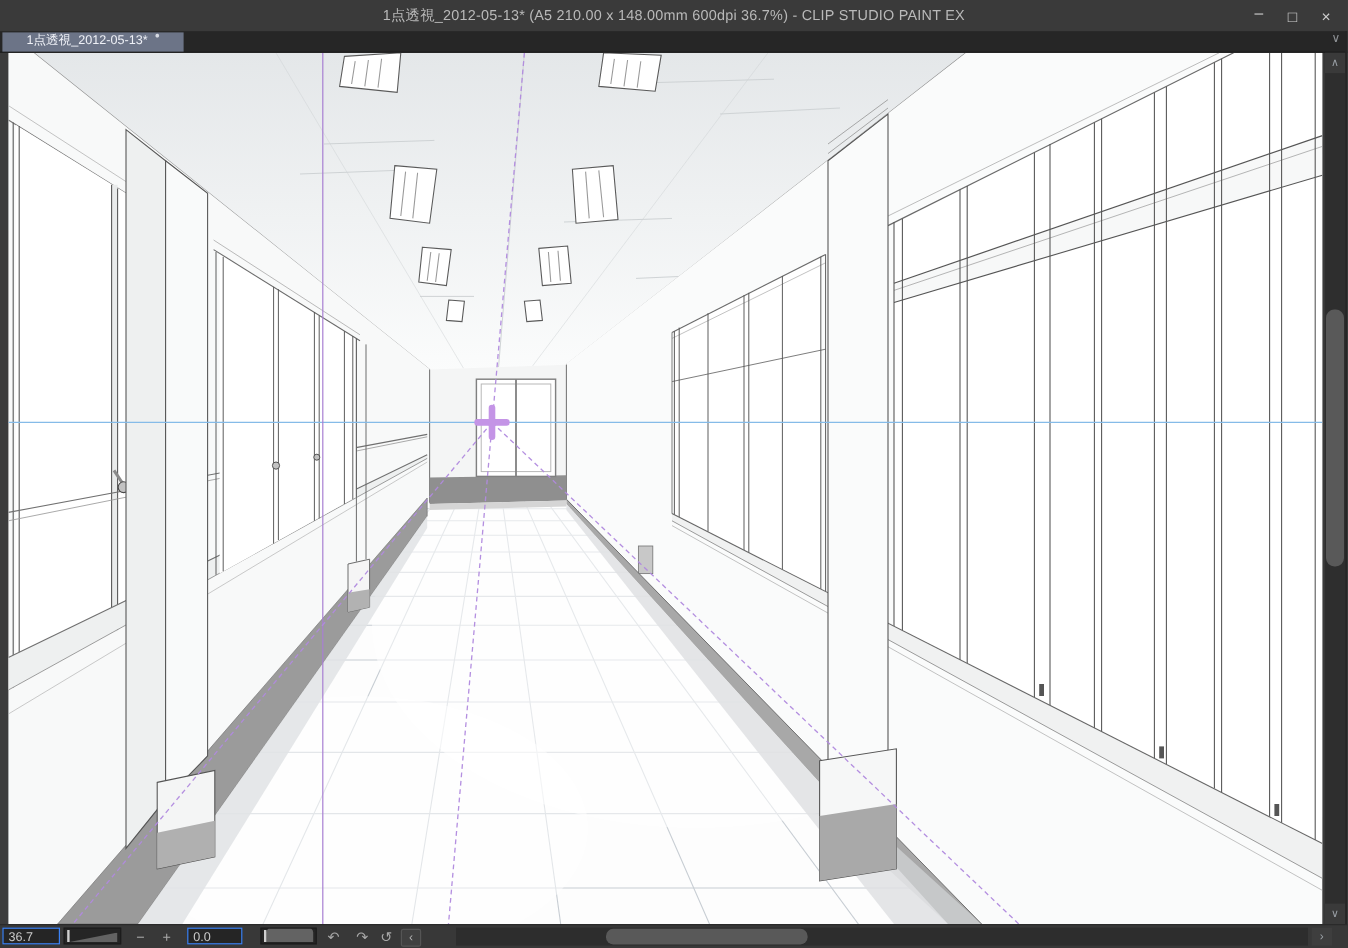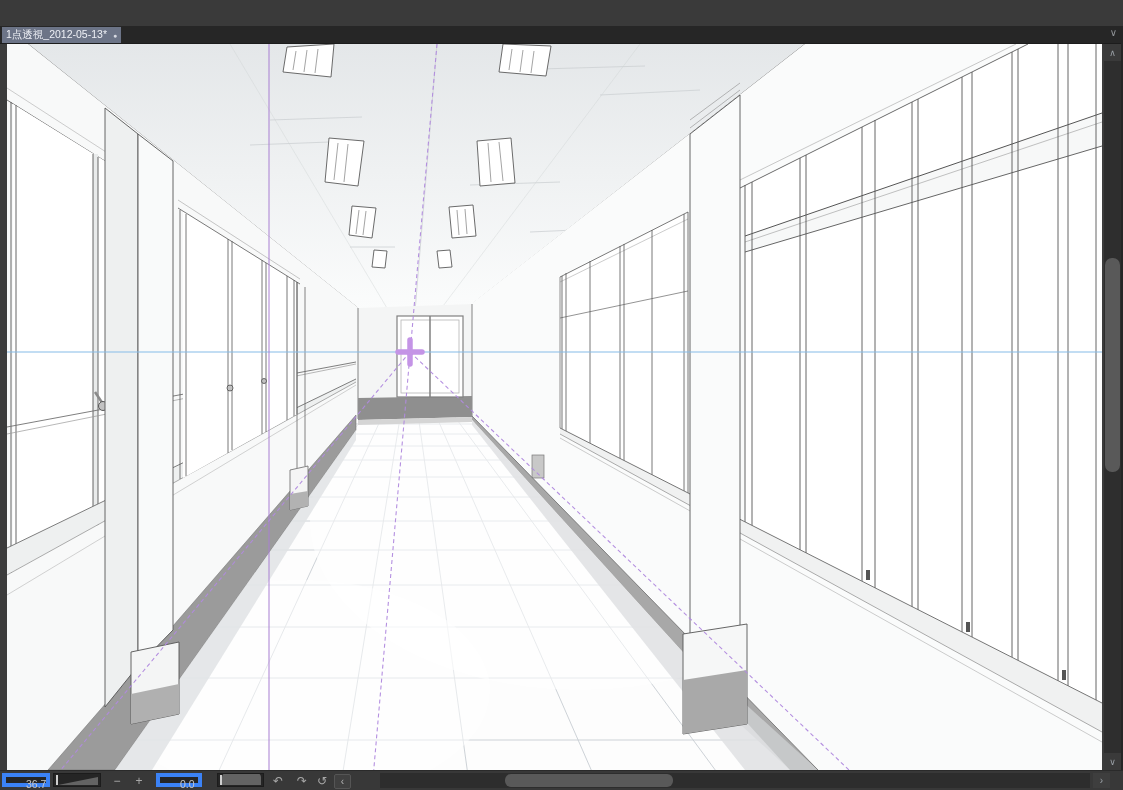--- a/index.html
+++ b/index.html
@@ -9,36 +9,36 @@
   #titlebar{position:absolute;left:0;top:0;width:1123px;height:26px;background:#3a3a3a;
             display:flex;align-items:center;justify-content:center;}
   #title-text{color:#b9b9b9;font-size:12px;letter-spacing:.2px;}
   .winbtns{position:absolute;right:6px;top:0;height:26px;display:flex;align-items:center;gap:4px;}
   .winbtn{width:24px;height:22px;display:flex;align-items:center;justify-content:center;
           color:#cfcfcf;font-size:13px;cursor:default;}
   .winbtn.min span{position:relative;top:-3px;}
   
   #tabbar{position:absolute;left:0;top:26px;width:1123px;height:17px;background:#262626;border-bottom:1px solid #1c1c1c;}
   #doc-tab{position:absolute;left:2px;top:1px;height:16px;background:#6c7487;color:#eef0f6;
-           font-size:10.5px;display:flex;align-items:center;padding:0 4px;gap:6px;}
+           font-size:10.5px;display:flex;padding:0 20px;gap:6px;}
   #doc-tab .dot{font-size:7px;color:#d7dae2;}
   #tab-chevron{position:absolute;right:6px;top:1px;color:#8f9296;font-size:10px;}
   
   #canvas-wrap{position:absolute;left:0;top:44px;width:1104px;height:726px;}
   svg{display:block;}
   
   #vscroll{position:absolute;right:2px;top:44px;width:17px;height:726px;background:#2e2e2e;}
   .scroll-arrow{position:absolute;left:0;width:17px;height:17px;display:flex;align-items:center;
                 justify-content:center;color:#9aa0a6;font-size:9px;background:#3a3a3a;}
   #vthumb{position:absolute;left:1px;top:214px;width:15px;height:214px;background:#595959;border-radius:7px;}
   #rightedge{position:absolute;right:0;top:26px;width:2px;height:764px;background:#262626;}
   
   #statusbar{position:absolute;left:0;top:770px;width:1123px;height:20px;background:#383838;border-top:1px solid #2a2a2a;}
-  .inset{position:absolute;top:2px;height:14px;background:#252525;border:4px solid #3b82f6;
-         color:#c9c9c9;font-size:10.5px;line-height:14px;padding-left:20px;box-sizing:border-box;}
+  .inset{position:absolute;top:2px;height:14px;background:#252525;border:1px solid #3b82f6;
+         color:#c9c9c9;font-size:10.5px;line-height:14px;padding-left:4px;box-sizing:border-box;}
   .slider{position:absolute;top:2px;height:14px;background:#252525;border:1px solid #1c1c1c;box-sizing:border-box;overflow:hidden;}
   .slider .ramp{position:absolute;left:4px;right:2px;bottom:1px;top:3px;background:#636363;
                 clip-path:polygon(0 100%,100% 0,100% 100%);}
   .slider .ramp.hump{clip-path:none;background:transparent;}
   .slider .ramp.hump::before{content:"";position:absolute;left:0;right:0;bottom:0;height:200%;
                 background:#636363;border-radius:50% 50% 0 0;}
   .slider .handle{position:absolute;left:2px;top:1px;width:2px;bottom:1px;background:#cfcfcf;}
   .sbtn{position:absolute;top:1px;height:17px;display:flex;align-items:center;justify-content:center;
         color:#a8a8a8;font-size:12px;}
   .sbtn.small{font-size:9px;color:#989898;}
@@ -47,20 +47,30 @@
   #hscroll{position:absolute;left:380px;top:2px;width:710px;height:15px;background:#2d2d2d;}
   #hthumb{position:absolute;left:125px;top:1px;width:168px;height:13px;background:#595959;border-radius:6px;}
   #hscroll-right{position:absolute;left:1093px;top:2px;width:17px;height:15px;background:#3e3e3e;
         display:flex;align-items:center;justify-content:center;color:#9aa0a6;font-size:10px;}
 </style>
 </head>
 <body>
 
 <div id="app">
 
+  <div id="titlebar">
+    <span id="title-text">1点透視_2012-05-13* (A5 210.00 x 148.00mm 600dpi 36.7%)  - CLIP STUDIO PAINT EX</span>
+    <div class="winbtns">
+      <div class="winbtn min">
+          <span>–</span>
+        </div>
+      <div class="winbtn">□</div>
+      <div class="winbtn">×</div>
+    </div>
+  </div>
 
   <div id="tabbar">
     <div id="doc-tab">
       <span>1点透視_2012-05-13*</span>
       <span class="dot">●</span>
     </div>
     <div id="tab-chevron">∨</div>
   </div>
 
   <div id="canvas-wrap">

